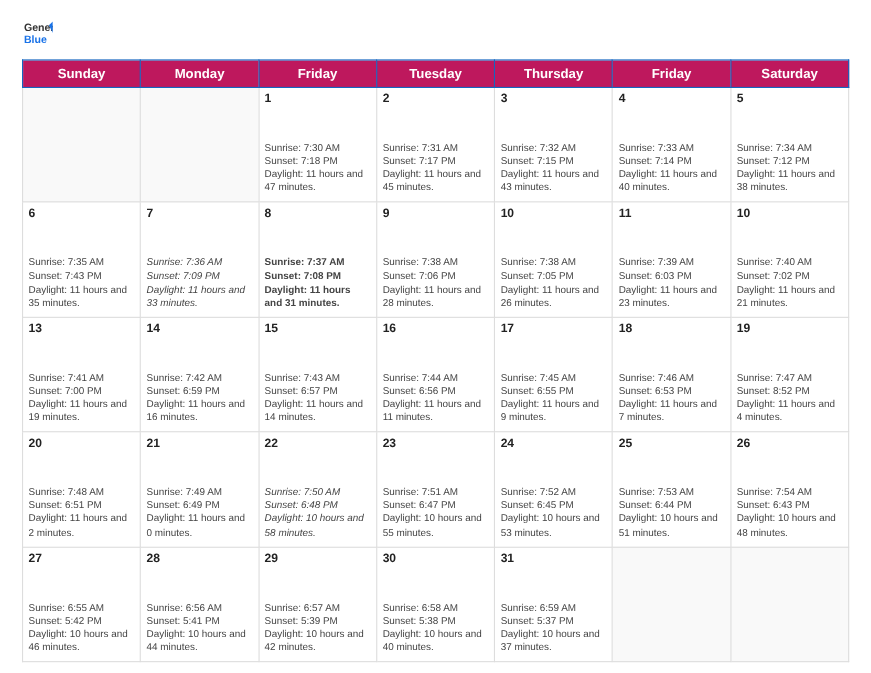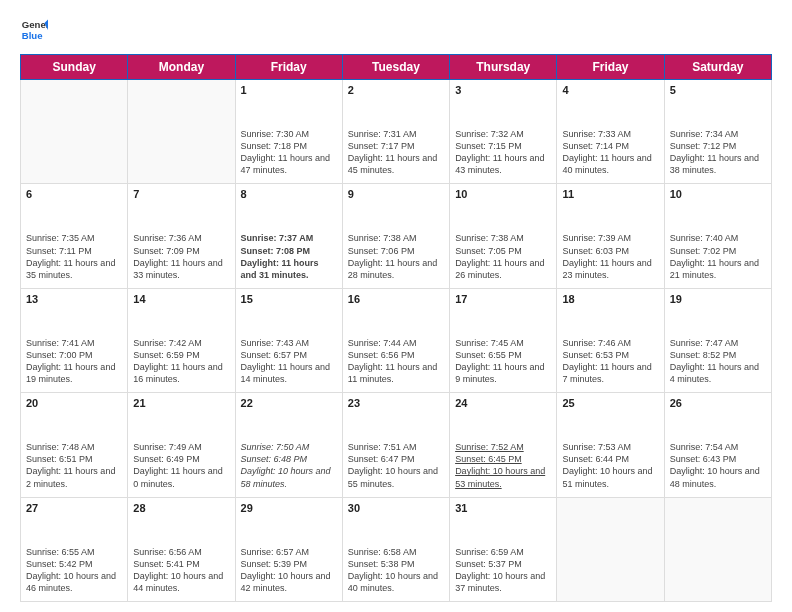--- a/index.html
+++ b/index.html
@@ -152,26 +152,26 @@
             <span class="day-num">5</span>
             <div class="day-info" style="white-space: pre-line;">Sunrise: 7:34 AM
 Sunset: 7:12 PM
 Daylight: 11 hours and 38 minutes.</div>
           </td>
         </tr>
         <tr>
           <td>
             <span class="day-num">6</span>
             <div class="day-info" style="white-space: pre-line;">Sunrise: 7:35 AM
-Sunset: 7:11 PM
+Sunset: 7:43 PM
 Daylight: 11 hours and 35 minutes.</div>
           </td>
           <td>
             <span class="day-num">7</span>
-            <div class="day-info" style="white-space: pre-line;">Sunrise: 7:36 AM
+            <div class="day-info" style="white-space: pre-line; font-style: italic;">Sunrise: 7:36 AM
 Sunset: 7:09 PM
 Daylight: 11 hours and 33 minutes.</div>
           </td>
           <td>
             <span class="day-num">8</span>
             <div class="day-info" style="white-space: pre-line; font-weight: bold;">Sunrise: 7:37 AM
 Sunset: 7:08 PM
 Daylight: 11 hours and 31 minutes.</div>
           </td>
           <td>
@@ -263,21 +263,21 @@
 Daylight: 10 hours and 58 minutes.</div>
           </td>
           <td>
             <span class="day-num">23</span>
             <div class="day-info" style="white-space: pre-line;">Sunrise: 7:51 AM
 Sunset: 6:47 PM
 Daylight: 10 hours and 55 minutes.</div>
           </td>
           <td>
             <span class="day-num">24</span>
-            <div class="day-info" style="white-space: pre-line; text-decoration: underline;">Sunrise: 7:52 AM
+            <div class="day-info" style="white-space: pre-line;">Sunrise: 7:52 AM
 Sunset: 6:45 PM
 Daylight: 10 hours and 53 minutes.</div>
           </td>
           <td>
             <span class="day-num">25</span>
             <div class="day-info" style="white-space: pre-line;">Sunrise: 7:53 AM
 Sunset: 6:44 PM
 Daylight: 10 hours and 51 minutes.</div>
           </td>
           <td>

